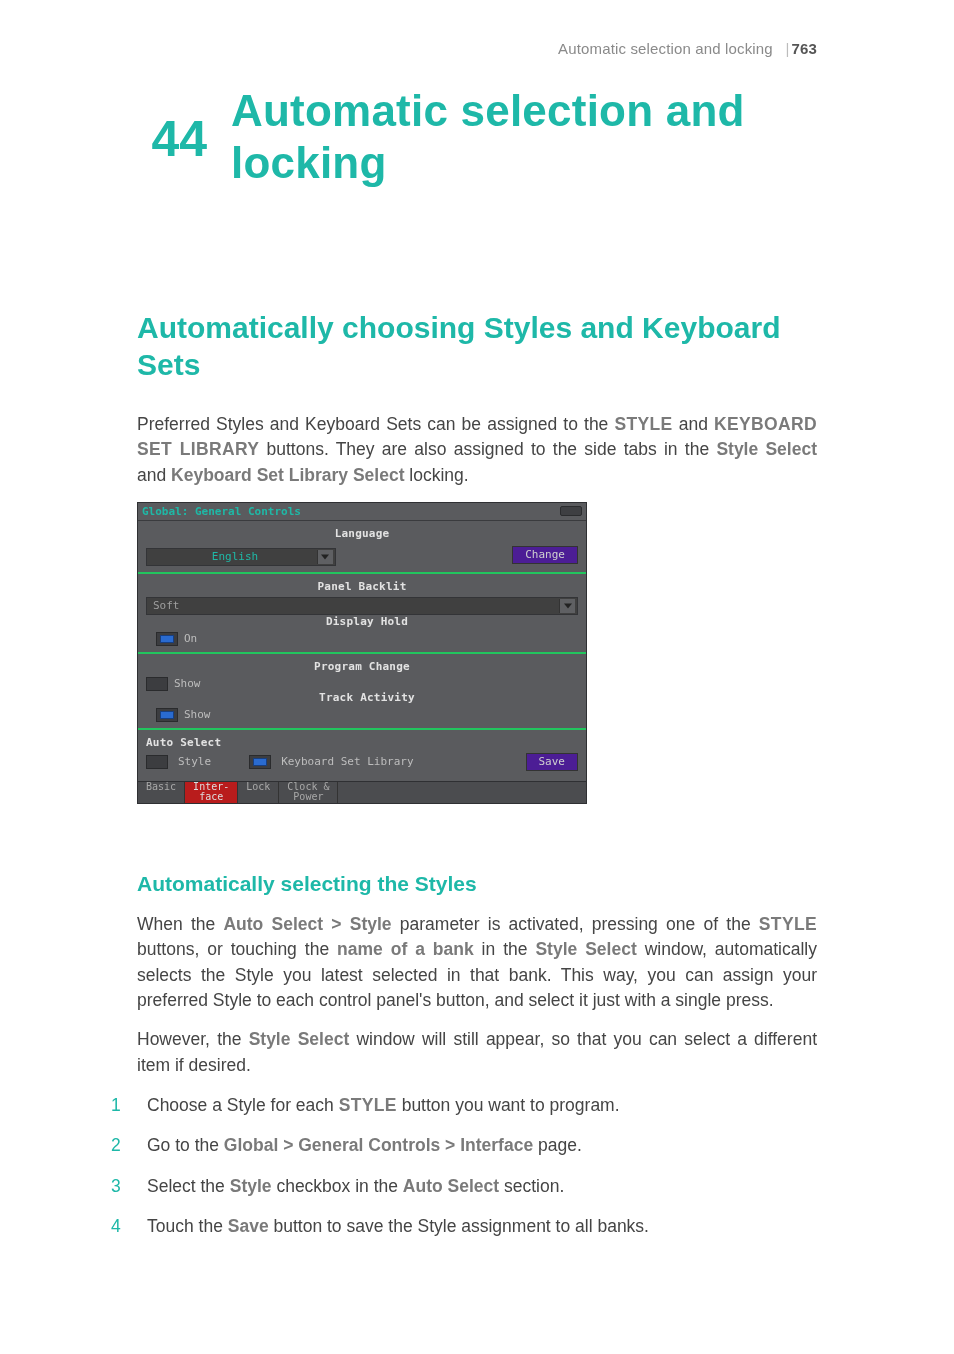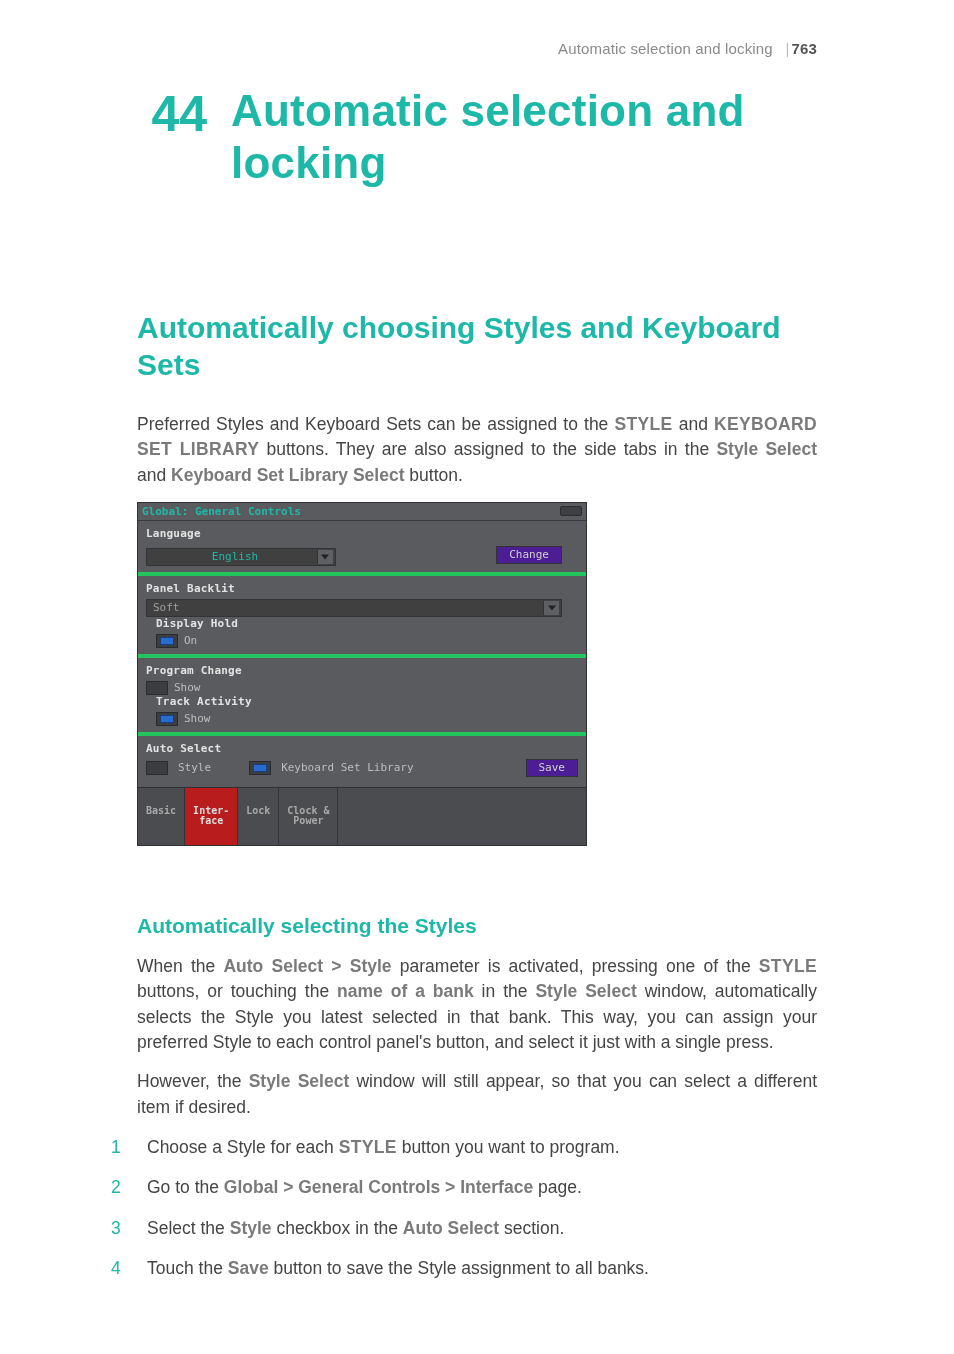--- a/index.html
+++ b/index.html
@@ -34,21 +34,21 @@
     font-size: 15px;
     color: #8a8a8a;
     letter-spacing: .01em;
     margin-bottom: 28px;
   }
   .running-head .sep { color: #bcbcbc; margin-left: 4px; }
   .running-head .pnum { color: #555; font-weight: 700; margin-left: 2px; }
 
   .chapter {
     display: flex;
-    align-items: flex-start;
+    align-items: center;
     gap: 24px;
     margin-bottom: 120px;
   }
   .chapter-num {
     color: var(--teal-bright);
     font-weight: 800;
     font-size: 50px;
     line-height: 1;
     min-width: 70px;
     text-align: right;
@@ -142,22 +142,23 @@
     border-bottom: 1px solid #3a3b3e;
   }
   .panel .titlebar .t { color: #1fb8a6; font-weight: 700; }
   .panel .titlebar .menuchev {
     width: 22px; height: 10px;
     background: #3e3f42;
     border: 1px solid #2b2c2e;
     border-radius: 2px;
   }
   .panel .block {
-    padding: 6px 24px 6px 8px;
-    border-bottom: 4px solid #22c55e;
+    padding: 6px 8px 6px 8px;
+    border-bottom: 2px solid #22c55e;
+    text-align: center;
   }
   .panel .lbl { color: #e2e2e2; font-weight: 700; letter-spacing: .02em; }
   .panel .row { display: flex; flex-direction: column; }
   .panel .col { flex: 1; }
   .panel .col + .col { margin-left: 10px; }
   .panel .dd {
     display: flex;
     align-items: center;
     justify-content: space-between;
     background: #404040;
@@ -209,27 +210,26 @@
   .panel .autosel .flex {
     display: flex; align-items: center; gap: 10px;
     margin-top: 4px;
   }
   .panel .tabs {
     display: flex;
     background: #4b4c4f;
     border-top: 1px solid #2f3033;
   }
   .panel .tab {
-    padding: 18px 8px;
+    padding: 0 8px;
     font-size: 10px;
     color: #a8a8a8;
     border-right: 1px solid #333;
     line-height: 1.05;
     text-align: center;
-    font-weight: bold;
   }
   .panel .tab.sel { background: #b91c1c; color: #ddd; }
   .panel .tab .l2 { display: block; }
 </style>
 </head>
 <body>
 
 <div class="page">
 
   <div class="running-head">
@@ -238,21 +238,21 @@
   </div>
 
   <div class="chapter">
     <div class="chapter-num">44</div>
     <div class="chapter-title">Automatic selection and locking</div>
   </div>
 
   <h2 class="section-title">Automatically choosing Styles and Keyboard Sets</h2>
 
   <p class="body-p">
-    <span>Preferred Styles and Keyboard Sets can be assigned to the </span><span class="caps">STYLE</span><span> and </span><span class="caps">KEYBOARD SET LIBRARY</span><span> buttons. They are also assigned to the side tabs in the </span><span class="sem">Style Select</span><span> and </span><span class="sem">Keyboard Set Library Select</span><span> button.</span>
+    <span>Preferred Styles and Keyboard Sets can be assigned to the </span><span class="caps">STYLE</span><span> and </span><span class="caps">KEYBOARD SET LIBRARY</span><span> buttons. They are also assigned to the side tabs in the </span><span class="sem">Style Select</span><span> and </span><span class="sem">Keyboard Set Library Select</span><span> locking.</span>
   </p>
 
   <div class="panel">
     <div class="titlebar">
       <span class="t">Global: General Controls</span>
       <span class="menuchev"></span>
     </div>
 
     <div class="block">
       <div class="lbl">Language</div>

